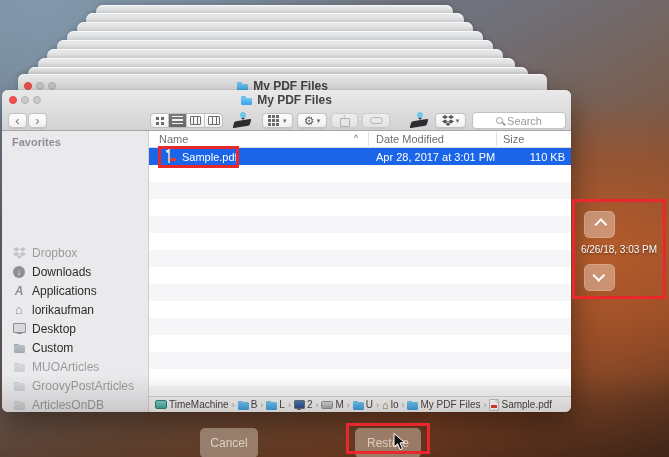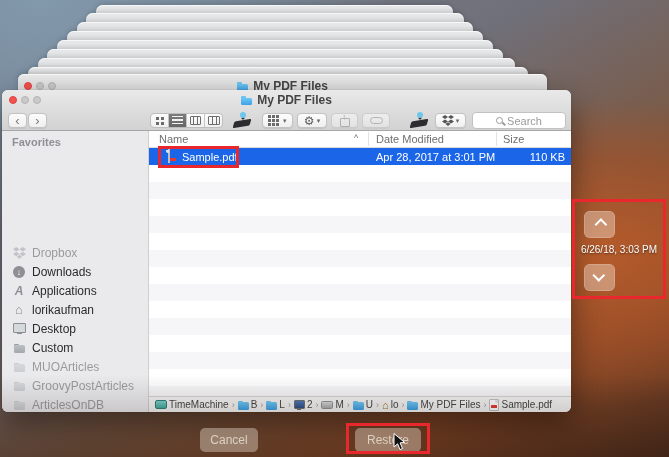--- a/index.html
+++ b/index.html
@@ -156,21 +156,21 @@
   .step-btn { position:absolute; left:9px; width:31px; height:27px; border-radius:6px;
       background:rgba(255,244,232,.38); box-shadow:inset 0 0 0 0.5px rgba(255,255,255,.35);
       display:flex; align-items:center; justify-content:center; }
   .chv { width:9px; height:9px; border-left:2px solid #fdfdfd; border-bottom:2px solid #fdfdfd; }
   .chv.up { transform:rotate(135deg) translate(-1px,-1px); }
   .chv.down { transform:rotate(-45deg) translate(1px,-2px); }
   #stepper-date { position:absolute; left:-4px; right:-4px; top:42px; text-align:center;
       font-size:10px; color:#fff; text-shadow:0 1px 2px rgba(0,0,0,.55); white-space:nowrap; }
 
   
-  .ghost-btn { position:absolute; height:24px; border-radius:5px; background:rgba(238,228,213,.40);
+  .ghost-btn { position:absolute; height:30px; border-radius:5px; background:rgba(238,228,213,.40);
       display:flex; align-items:center; justify-content:center; font-size:12px; color:rgba(255,250,240,.65); z-index:3; }
   #restore-annotation { position:absolute; left:346px; top:423px; width:84px; height:31px;
       border:3px solid #e8282d; z-index:4; }
 
   
   #watermark { position:absolute; left:140px; width:400px; top:422px; text-align:center; z-index:6;
       font-size:21px; font-weight:bold; letter-spacing:1px; color:#fff;
       text-shadow:-1.5px -1.5px 0 #000, 1.5px -1.5px 0 #000, -1.5px 1.5px 0 #000, 1.5px 1.5px 0 #000, 0 2px 3px #000; }
   #cursor { position:absolute; left:393px; top:433px; z-index:7; }
 </style>

